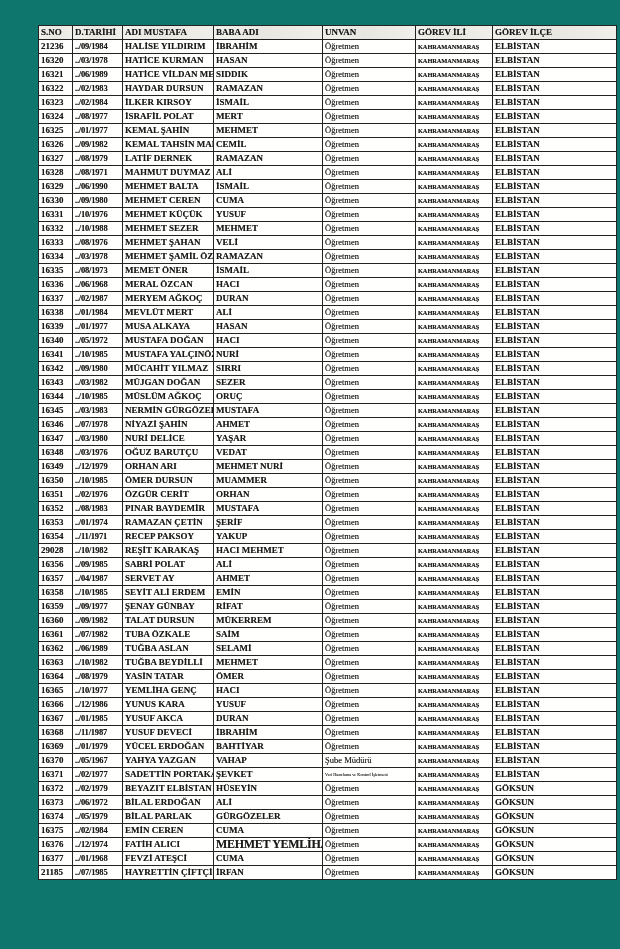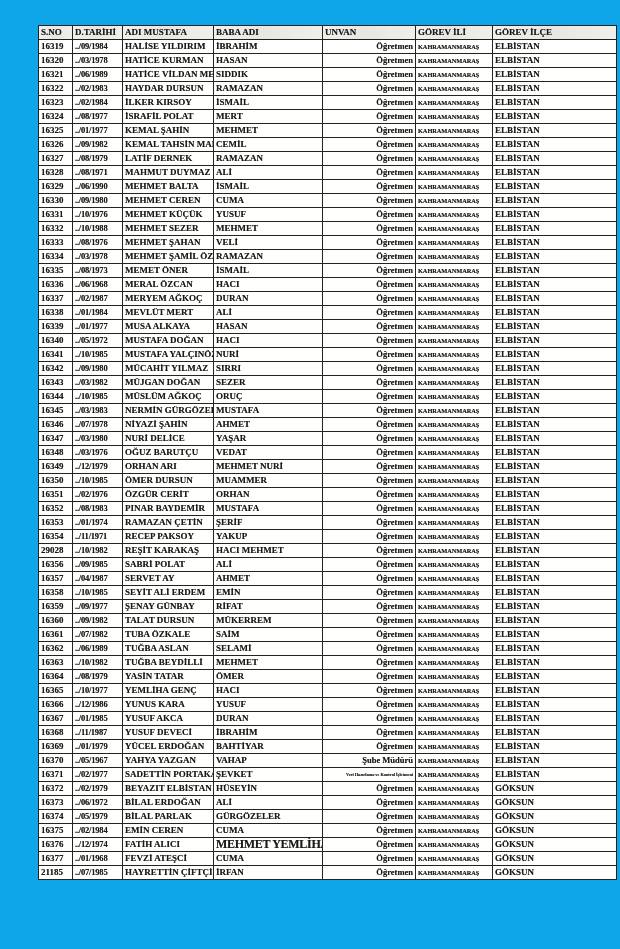--- a/index.html
+++ b/index.html
@@ -4,21 +4,21 @@
 <style>
   html,body{margin:0;padding:0;}
   body{
     width:620px;height:949px;
     background:#ffffff;
     font-family:"Liberation Serif","DejaVu Serif",serif;
     -webkit-font-smoothing:antialiased;
   }
   .page{
     position:relative;width:620px;height:949px;
-    background:#0ea5e9;
+    background:#0f766e;
     overflow:hidden;
   }
   table.doc{
     position:absolute;left:38px;top:25px;
     width:578px;
     border-collapse:collapse;table-layout:fixed;
     background:#fffffe;
   }
   table.doc col.c0{width:34px;}
   table.doc col.c1{width:50px;}
@@ -36,21 +36,21 @@
     color:#1b1b1b;
     text-shadow:0 0 0.5px rgba(20,20,20,0.55);
   }
   th{
     font-size:9px;font-weight:bold;text-align:left;
     background:linear-gradient(90deg,#f2f0eb 0%,#e8e6e0 45%,#f1efe9 100%);
     border-bottom:1.8px solid #1d1d1d;
   }
   td{font-size:9px;font-weight:bold;}
   td.c-dtarihi{font-size:8.5px;letter-spacing:-0.2px;}
-  td.c-unvan{font-weight:bold;font-size:8.5px;text-align:right;}
+  td.c-unvan{font-weight:normal;font-size:8.5px;}
   td.c-unvan.tiny{font-size:4.3px;letter-spacing:0;line-height:13px;}
   td.c-gorev-ili{font-size:6.4px;letter-spacing:-0.1px;}
   td.c-baba-adi.squeeze{font-size:12px;letter-spacing:-0.3px;}
   tr.sep td{border-top-width:1.7px;}
 </style>
 </head>
 <body>
 
 <div class="page">
   <table class="doc">
@@ -69,21 +69,21 @@
           <th class="c-dtarihi">D.TARİHİ</th>
           <th class="c-adi-soyadi">ADI MUSTAFA</th>
           <th class="c-baba-adi">BABA ADI</th>
           <th class="c-unvan">UNVAN</th>
           <th class="c-gorev-ili">GÖREV İLİ</th>
           <th class="c-gorev-ilce">GÖREV İLÇE</th>
         </tr>
     </thead>
     <tbody>
         <tr class="sep">
-          <td class="c-sno">16319</td>
+          <td class="c-sno">21236</td>
           <td class="c-dtarihi">../09/1984</td>
           <td class="c-adi-soyadi">HALİSE YILDIRIM</td>
           <td class="c-baba-adi">İBRAHİM</td>
           <td class="c-unvan">Öğretmen</td>
           <td class="c-gorev-ili">KAHRAMANMARAŞ</td>
           <td class="c-gorev-ilce">ELBİSTAN</td>
         </tr>
         <tr>
           <td class="c-sno">16320</td>
           <td class="c-dtarihi">../03/1978</td>

